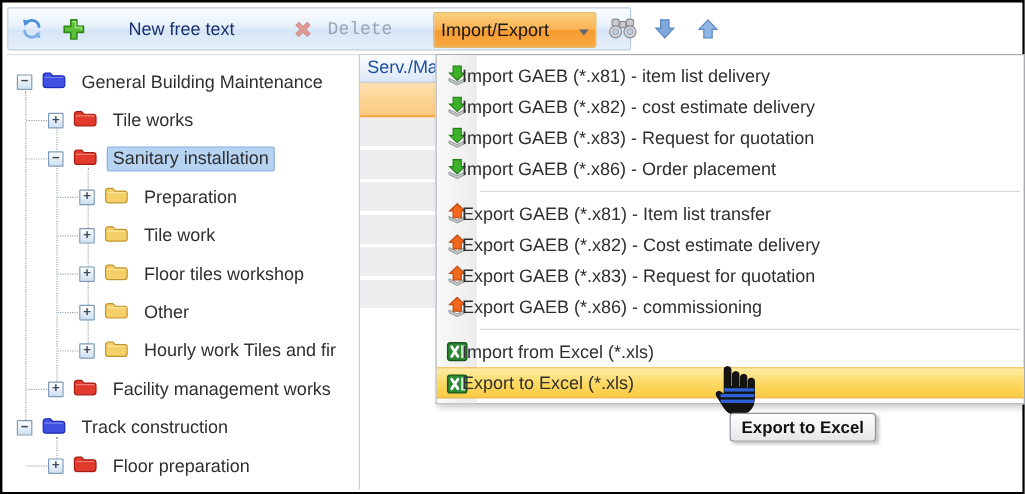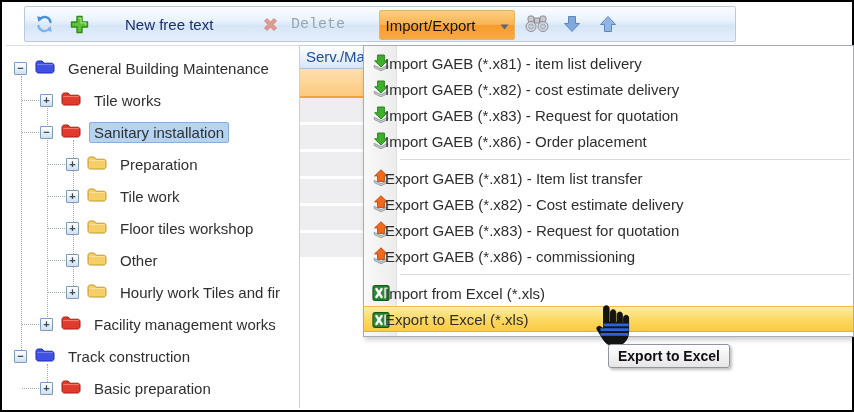--- a/index.html
+++ b/index.html
@@ -1,20 +1,20 @@
 <!DOCTYPE html>
 <html style="--accent-orange: #f79b2e; --menu-highlight: #fcd860; --selection-blue: #b7d3f2; --header-blue: #1c4fa0;"><head>
 <meta charset="utf-8">
 <style>
   html,body{margin:0;padding:0;background:#fff;}
   *{box-sizing:border-box;font-family:"Liberation Sans",sans-serif;}
   .screen{position:relative;width:854px;height:412px;background:#fff;overflow:hidden;
           box-shadow:inset 0 0 0 2px #000;}
   
-  .toolbar{position:absolute;left:24px;top:6px;width:712px;height:36px;
+  .toolbar{position:absolute;left:6px;top:6px;width:520px;height:36px;
     background:linear-gradient(180deg,#fbfdff 0%,#e9f2fc 40%,#d6e5f6 55%,#e6effb 100%);
     border:1px solid #b9cade;border-radius:2px;}
   .tb-btn{position:absolute;display:flex;align-items:center;background:transparent;border:none;padding:0;cursor:pointer;}
   .tb-label{font-size:15px;white-space:nowrap;}
   .lbl-new{color:#1b2f6e;}
   .lbl-del{color:#9aa4b4;}
   .ie-btn{position:absolute;left:354px;top:3px;width:136px;height:30px;border:1px solid #e2b765;border-radius:2px;
     background:linear-gradient(180deg,#fccf7d 0%,#fab354 48%,#f79b2e 52%,#f9a944 100%);
     display:flex;align-items:center;justify-content:center;gap:24px;cursor:pointer;}
   .ie-btn .tb-label{color:#141414;}
@@ -219,21 +219,21 @@
     <path d="M2.2 6.6 H17.8" stroke="#7a86ee" stroke-width="1" fill="none"></path>
           </svg></span>
         <span class="tree-label">Track construction</span>
       </div>
       <div class="tree-row lvl1">
         <span class="expander">+</span>
         <span class="folder"><svg width="20" height="16" viewBox="0 0 20 16">
     <path d="M1 5.5 C1 4 2 3 3.4 3 H7 L9 5.2 H16.6 C18 5.2 19 6.1 19 7.5 V12.5 C19 13.9 18 15 16.6 15 H3.4 C2 15 1 13.9 1 12.5 Z" fill="#e23b2e" stroke="#a51d12" stroke-width="1"></path>
     <path d="M2.2 6.6 H17.8" stroke="#f07f72" stroke-width="1" fill="none"></path>
           </svg></span>
-        <span class="tree-label">Basic preparation</span>
+        <span class="tree-label">Floor preparation</span>
       </div>
     </div>
 
   <div class="table-sliver">
     <div class="t-header">Serv./Ma</div>
     <div class="t-selrow"></div>
     <div class="t-rows"></div>
   </div>
 
   <div class="menu" id="ie-menu">

